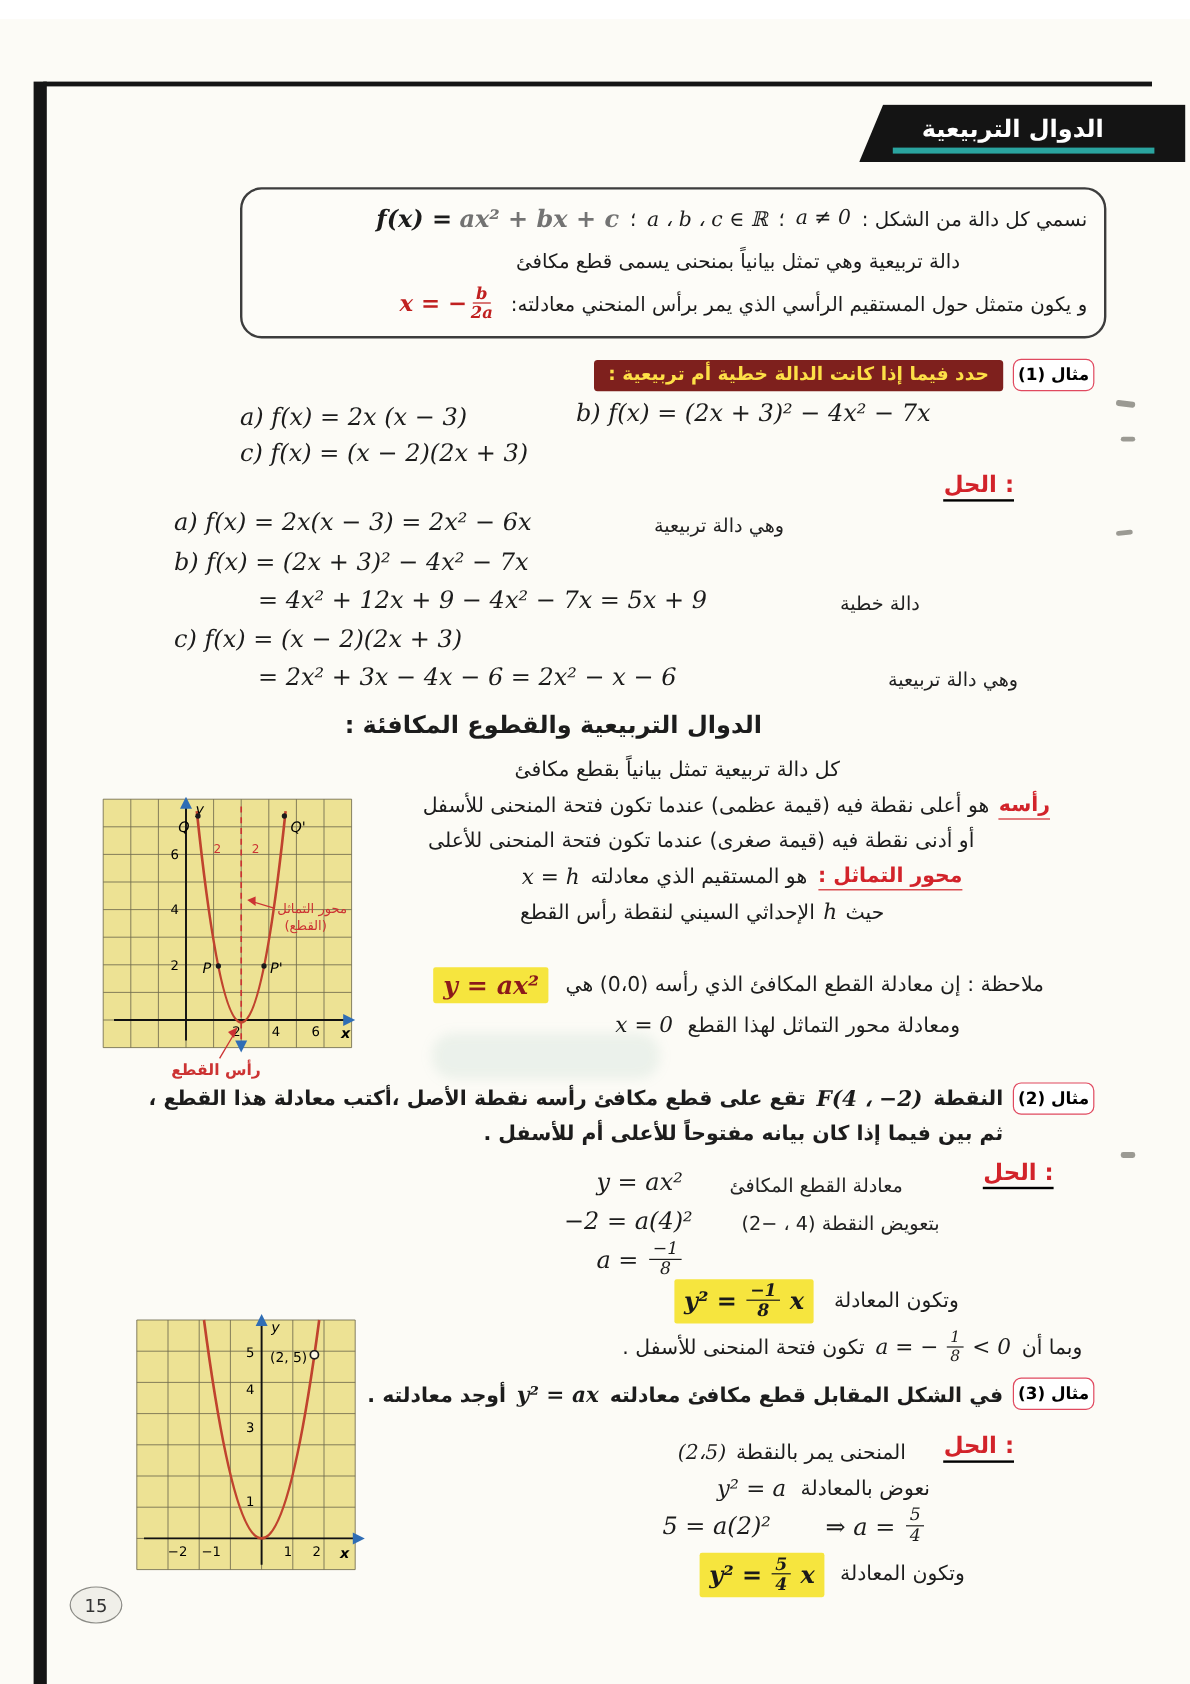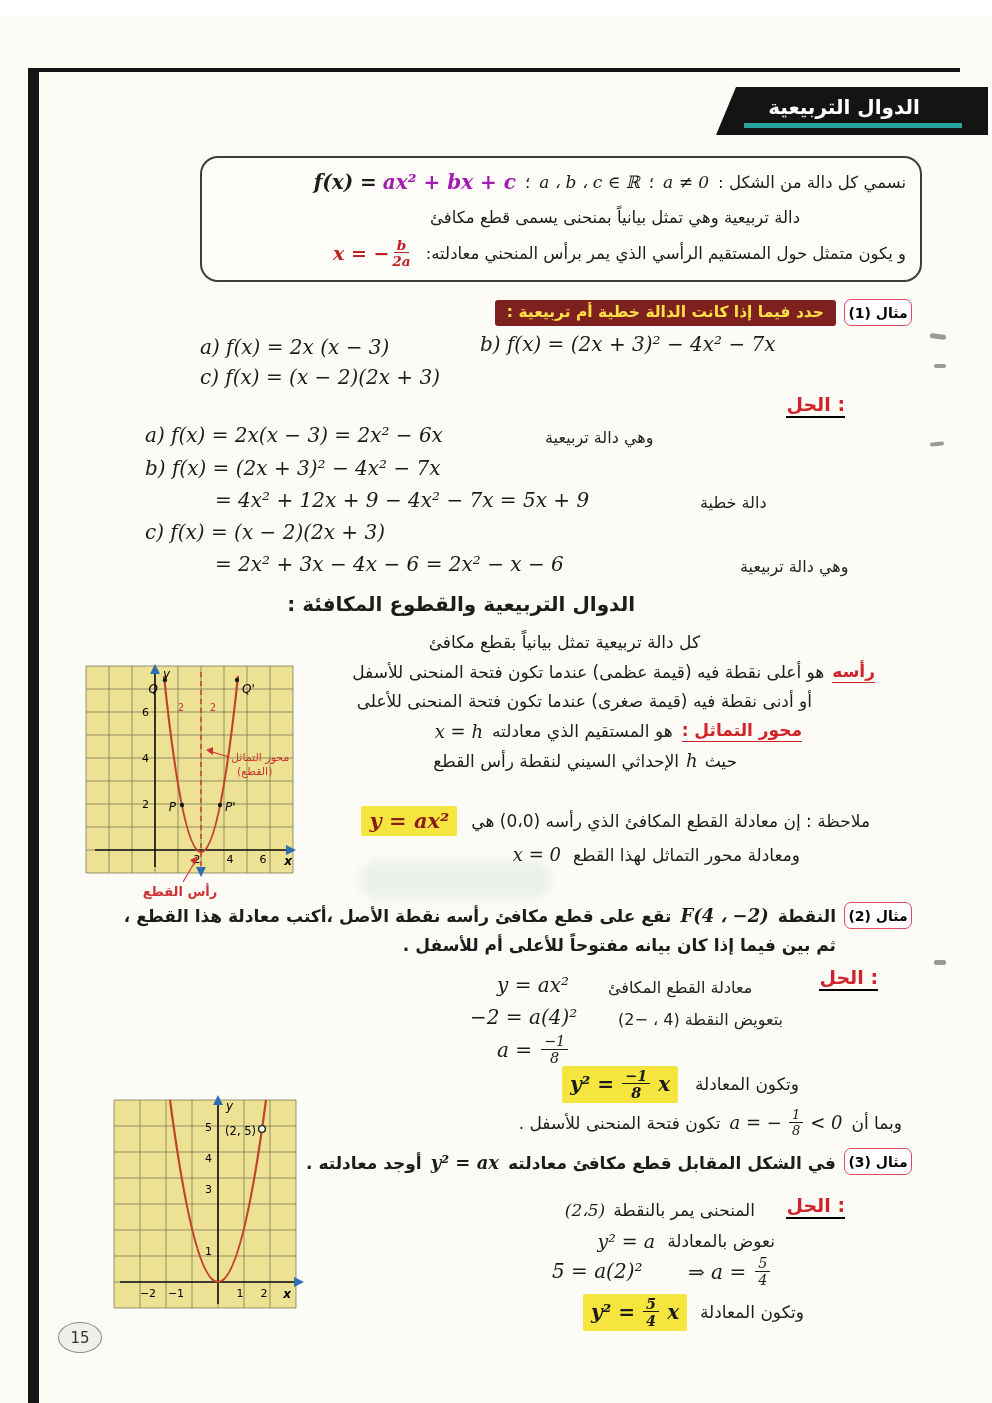--- a/index.html
+++ b/index.html
@@ -46,21 +46,21 @@
   <div class="abs" style="left:200px; top:140px; width:722px; height:126px; border:2px solid #3d3d3d;
               border-radius:18px; background:#fdfcf8;">
     <div class="abs rtl row" style="top:12px; right:14px; column-gap:9px; font-size:16.5px;">
       <span>نسمي كل دالة من الشكل :</span>
       <span class="math" style="font-size:17px;">a ≠ 0</span>
       <span>؛</span>
       <span class="math" style="font-size:17px;">a ، b ، c ∈ ℝ</span>
       <span>؛</span>
       <span class="math" style="font-size:20px; font-weight:bold; column-gap:6px;">
         <span>f(x) =</span>
-        <span style="color:#a21caf;">ax² + bx + c</span>
+        <span style="color:#737373;">ax² + bx + c</span>
       </span>
     </div>
     <div class="abs rtl" style="top:50px; right:120px; font-size:16.5px;">دالة تربيعية وهي تمثل بيانياً بمنحنى يسمى قطع مكافئ</div>
     <div class="abs rtl row" style="top:80px; right:14px; column-gap:12px; font-size:16.5px;">
       <span>و يكون متمثل حول المستقيم الرأسي الذي يمر برأس المنحني معادلته:</span>
       <span class="math" style="color:#c02020; font-weight:bold; font-size:19px;">
         <span>x = −</span>
           <span class="frac">
             <span class="fnum">b</span>
             <span class="fden">2a</span>

